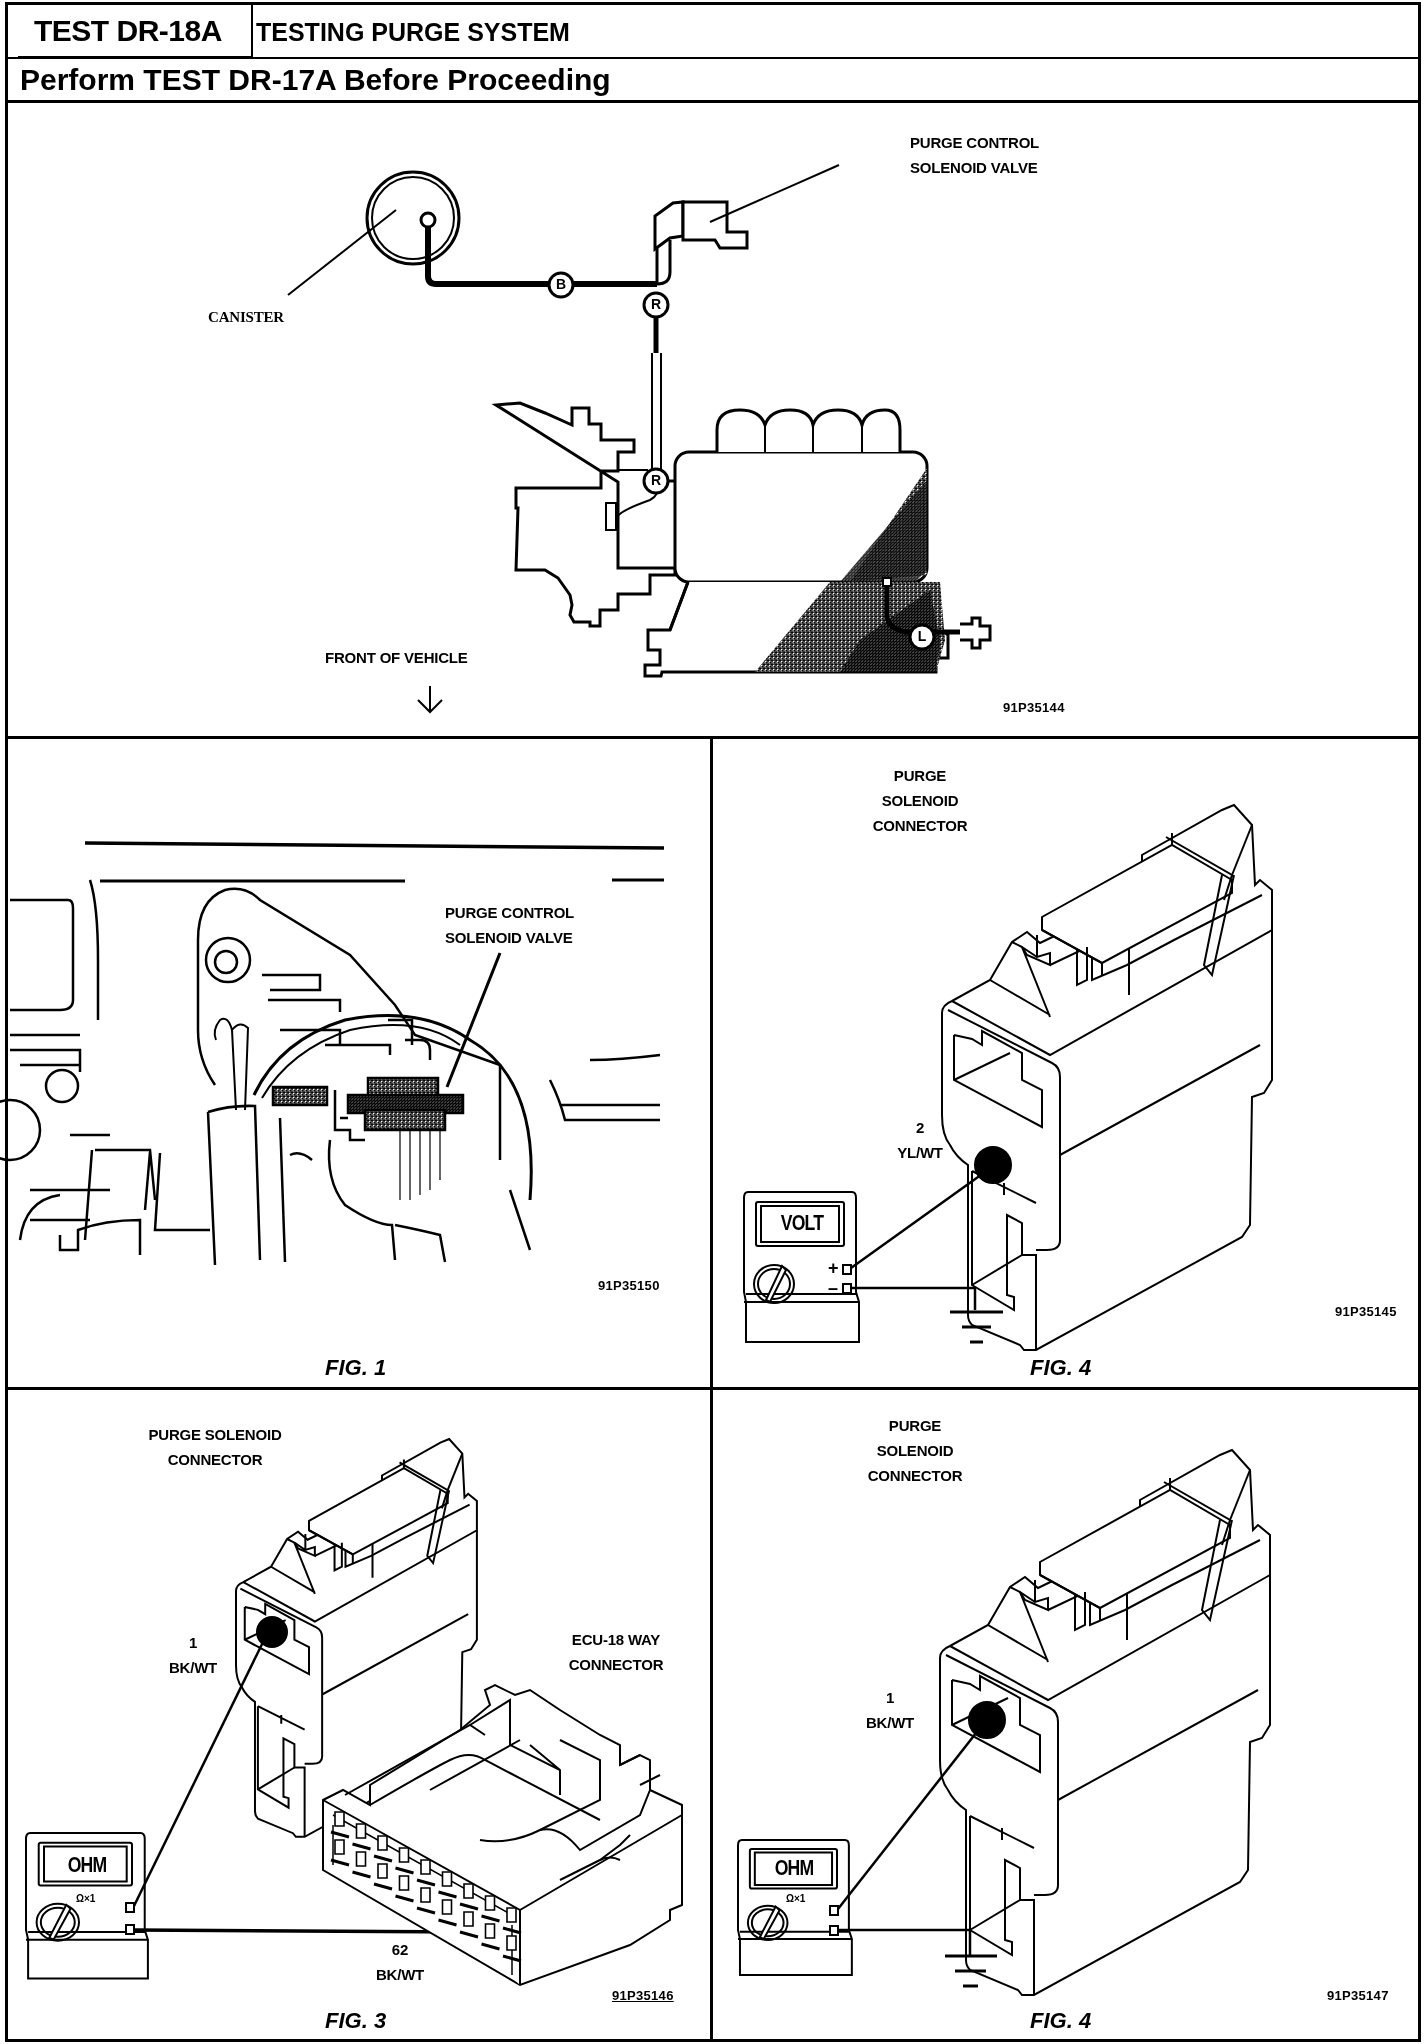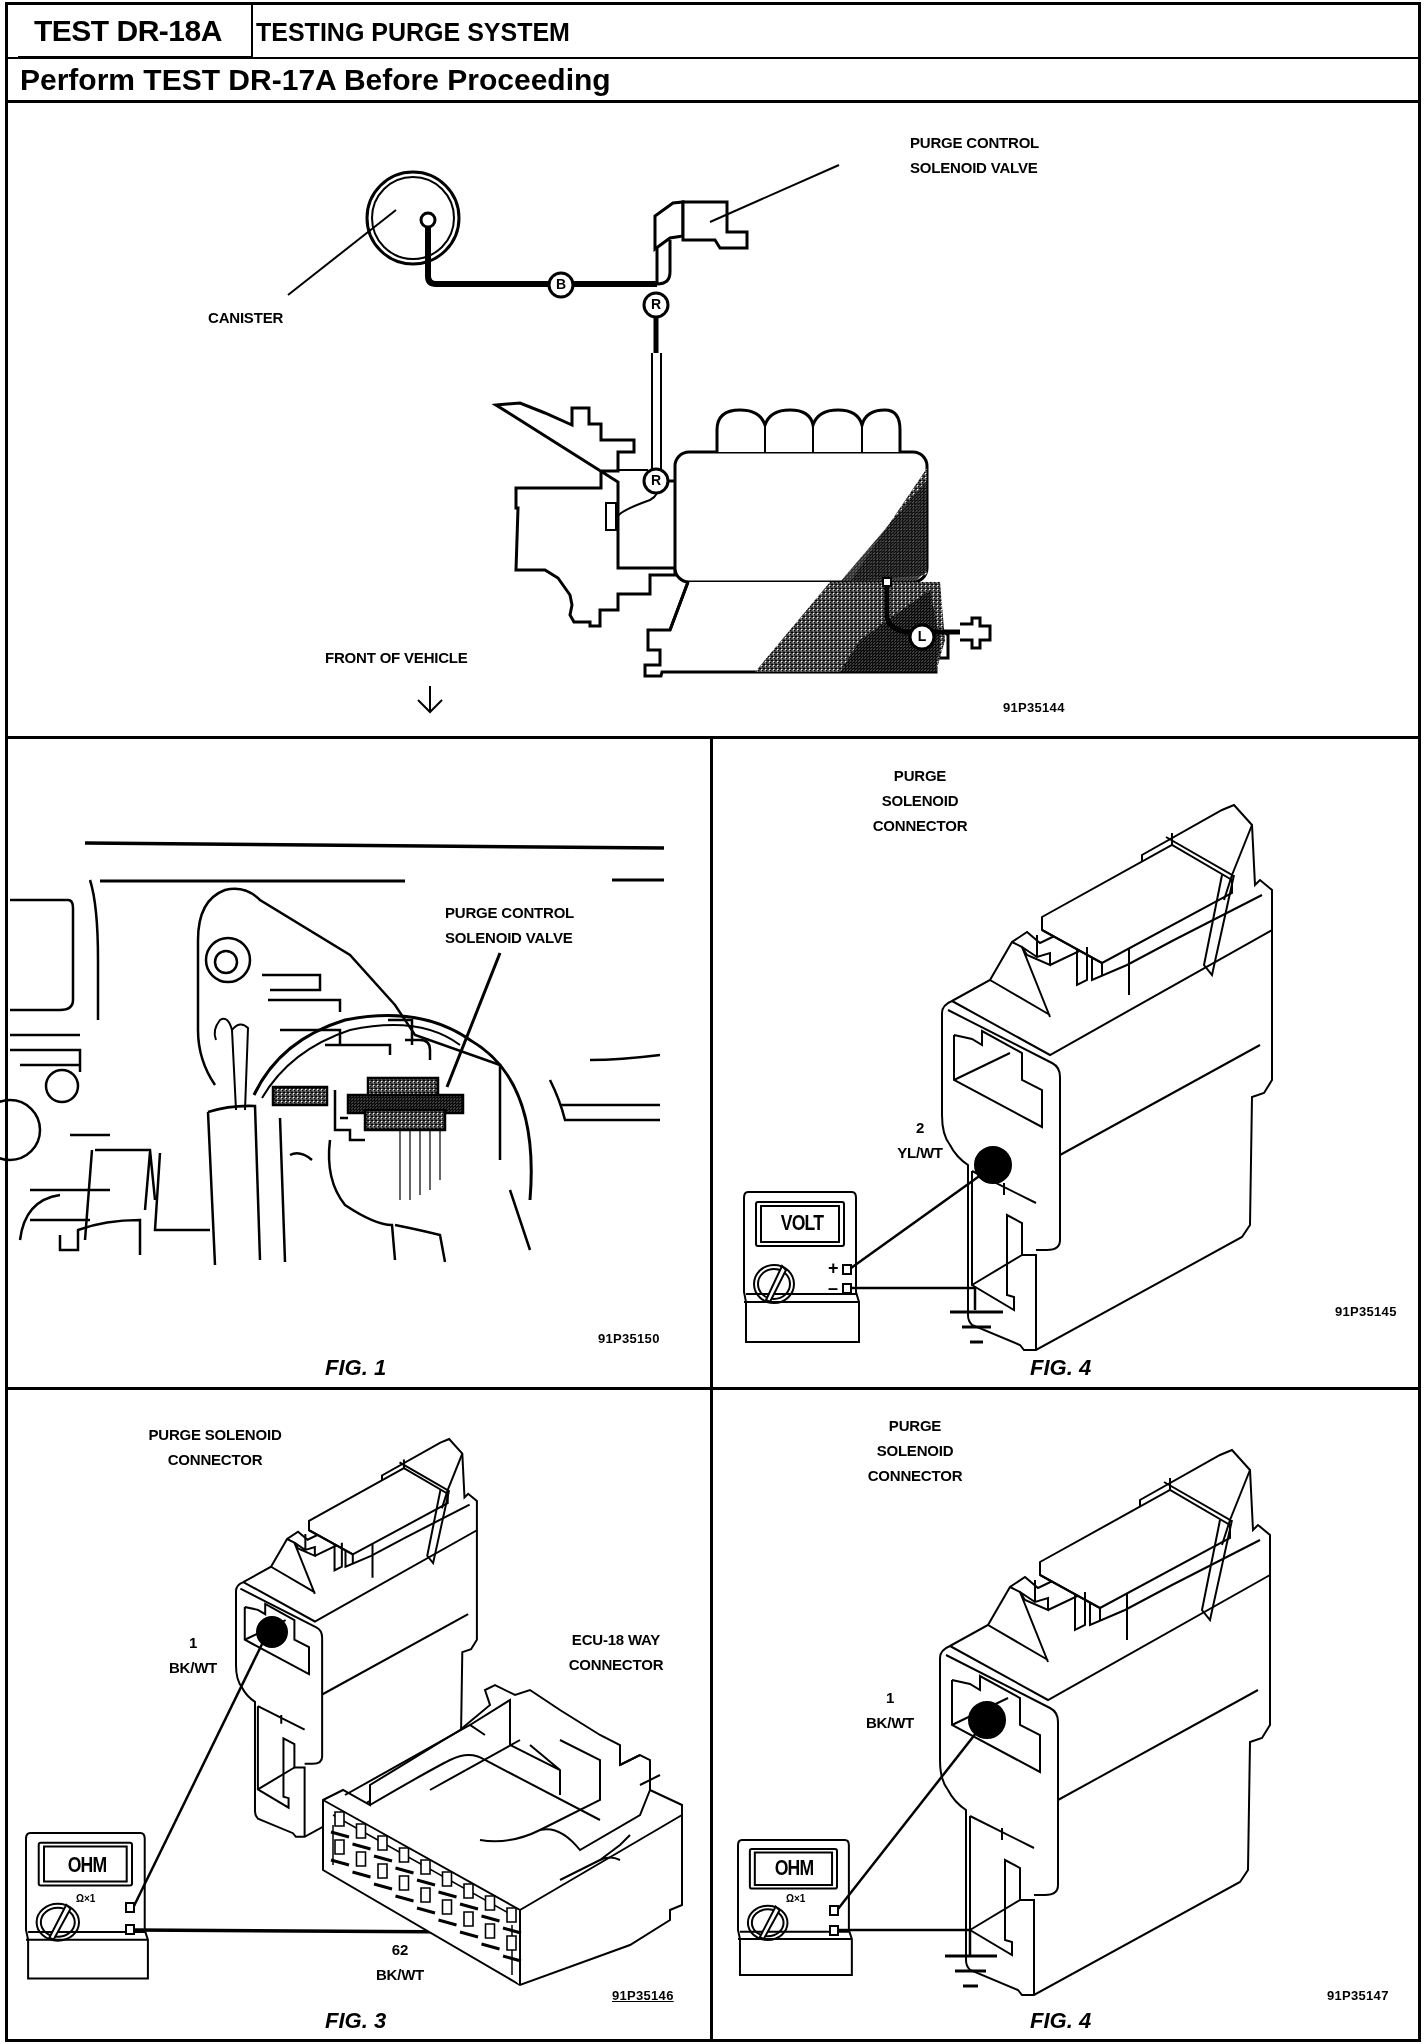--- a/index.html
+++ b/index.html
@@ -118,21 +118,21 @@
 
 <div class="abs" style="left:555px;top:276px;font-size:14px;font-weight:bold;width:12px;text-align:center;">B</div>
 <div class="abs" style="left:650px;top:296px;font-size:14px;font-weight:bold;width:12px;text-align:center;">R</div>
 <div class="abs" style="left:650px;top:472px;font-size:14px;font-weight:bold;width:12px;text-align:center;">R</div>
 <div class="abs" style="left:916px;top:628px;font-size:14px;font-weight:bold;width:12px;text-align:center;">L</div>
 
 <div class="lbl left" style="left:910px;top:130px;">
   <div>PURGE CONTROL</div>
   <div>SOLENOID VALVE</div>
 </div>
-<div class="lbl left" style="left:208px;top:305px;">CANISTER</div>
+<div class="lbl left" style="left:208px;top:305px;font-family:Liberation Serif, serif;">CANISTER</div>
 <div class="lbl left" style="left:325px;top:645px;">FRONT OF VEHICLE</div>
 <div class="figid" style="left:1003px;top:700px;">91P35144</div>
 
 <svg class="draw" width="1424" height="2044" fill="none" stroke="#000" stroke-width="2.5">
   <line x1="85" y1="843" x2="664" y2="848" stroke-width="3.5"></line>
   <path d="M100 881 H405 M612 880 H664" stroke-width="3"></path>
   <path d="M90 880 Q98 905 98 960 V1020"></path>
   <path d="M10 900 H68 Q73 900 73 908 V1000 Q73 1010 60 1010 H10"></path>
   <path d="M10 1035 H80 M20 1065 H80"></path>
   <circle cx="62" cy="1086" r="16"></circle>
@@ -162,21 +162,21 @@
   <path d="M20 1240 Q25 1200 60 1195 M60 1235 V1250 H78 V1230 Q105 1220 140 1220 V1255"></path>
   <path d="M330 1140 Q325 1180 345 1205 Q375 1225 392 1225 L395 1260 M395 1225 Q420 1230 440 1235 L445 1262"></path>
   <path d="M510 1190 Q520 1220 530 1250 M550 1080 Q560 1100 565 1120 H660 M560 1105 H660 M590 1060 Q620 1060 660 1055"></path>
   <path d="M400 1130 V1200 M410 1130 V1200 M420 1130 V1195 M430 1130 V1190 M440 1130 V1180" stroke-width="1.2"></path>
   <line x1="500" y1="953" x2="447" y2="1087" stroke-width="3"></line>
 </svg>
 <div class="lbl left" style="left:445px;top:900px;">
   <div>PURGE CONTROL</div>
   <div>SOLENOID VALVE</div>
 </div>
-<div class="figid" style="left:598px;top:1331px;">91P35150</div>
+<div class="figid" style="left:598px;top:1278px;">91P35150</div>
 <div class="figcap" style="left:325px;top:1355px;">FIG. 1</div>
 
 <svg class="draw" width="1424" height="2044" fill="none" stroke="#000" stroke-width="2">
   <defs>
 
     <g id="sol-conn">
 
       <path fill="#fff" d="M0 8 Q0 0 10 -4 L48 -25 L70 -63 L85 -73 L98 -62 L125 -75 L145 -85 L153 -88 L232 -130 L232 -140 L200 -140 L200 -150 L280 -195 L292 -200 L310 -180 L313 -120 L318 -125 L330 -115 L330 75 L322 88 L310 92 L308 220 L300 232 L94 345 L82 345 L78 340 L30 320 Q26 316 26 310 V160 Q14 152 8 140 Q0 130 0 110 Z"></path>
 
       <path d="M6 5 L110 58 Q118 62 118 72 V235 Q118 245 105 245 H94"></path>

